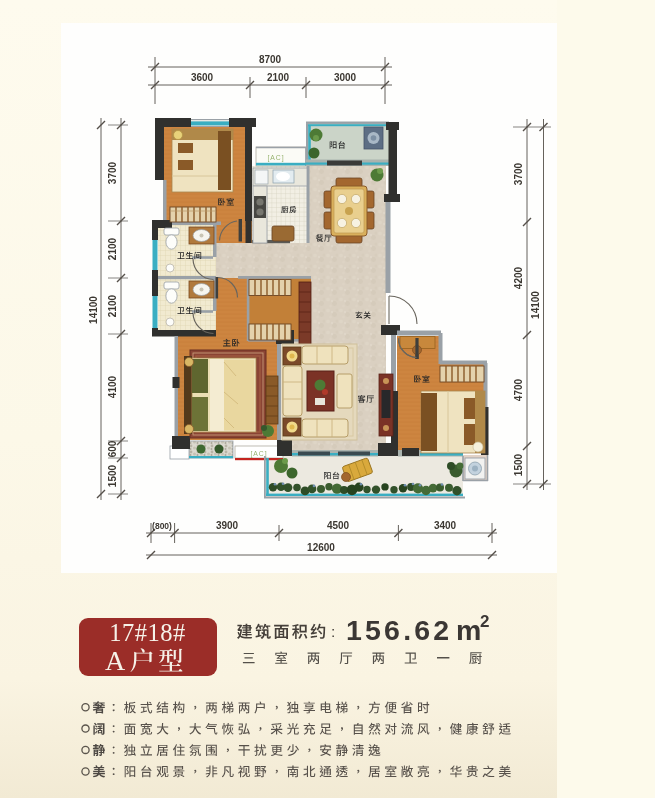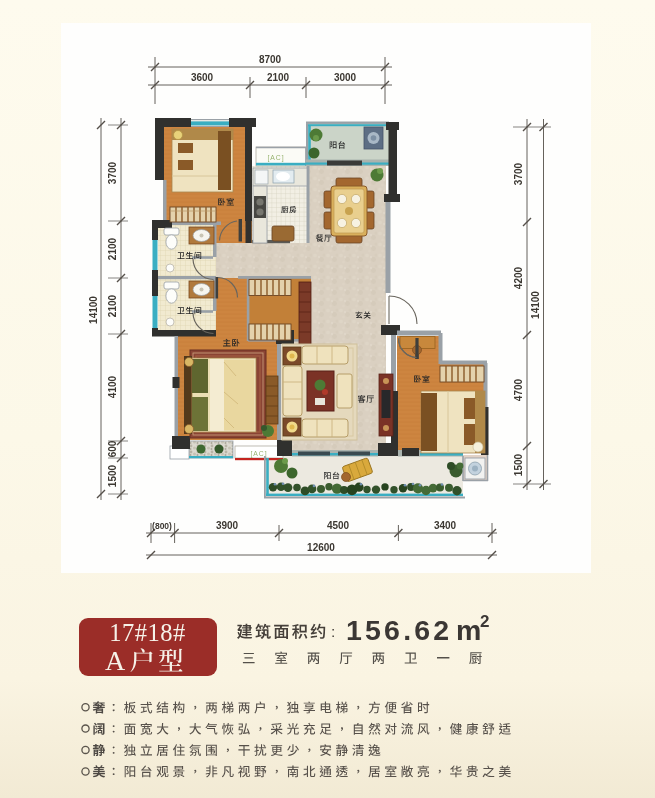--- a/index.html
+++ b/index.html
@@ -1,15 +1,15 @@
 <!DOCTYPE html>
 <html><head><meta charset="utf-8">
 <style>
 html,body{margin:0;padding:0;background:#fdfaeb}
-#page{position:relative;width:655px;height:798px;overflow:hidden;
+#page{position:relative;width:557px;height:798px;overflow:hidden;
 background:linear-gradient(180deg,#fefbee 0%,#fcf8e8 55%,#faf4e2 85%,#f2ead4 100%);
 font-family:"Liberation Sans",sans-serif}
 svg{position:absolute;left:0;top:0}
 </style></head>
 <body>
 <div id="page">
 <svg width="655" height="798" viewBox="0 0 655 798">
 <defs>
 <pattern id="tile" width="4.6" height="4.6" patternUnits="userSpaceOnUse">
 <rect width="4.6" height="4.6" fill="#f2efe4"></rect>

